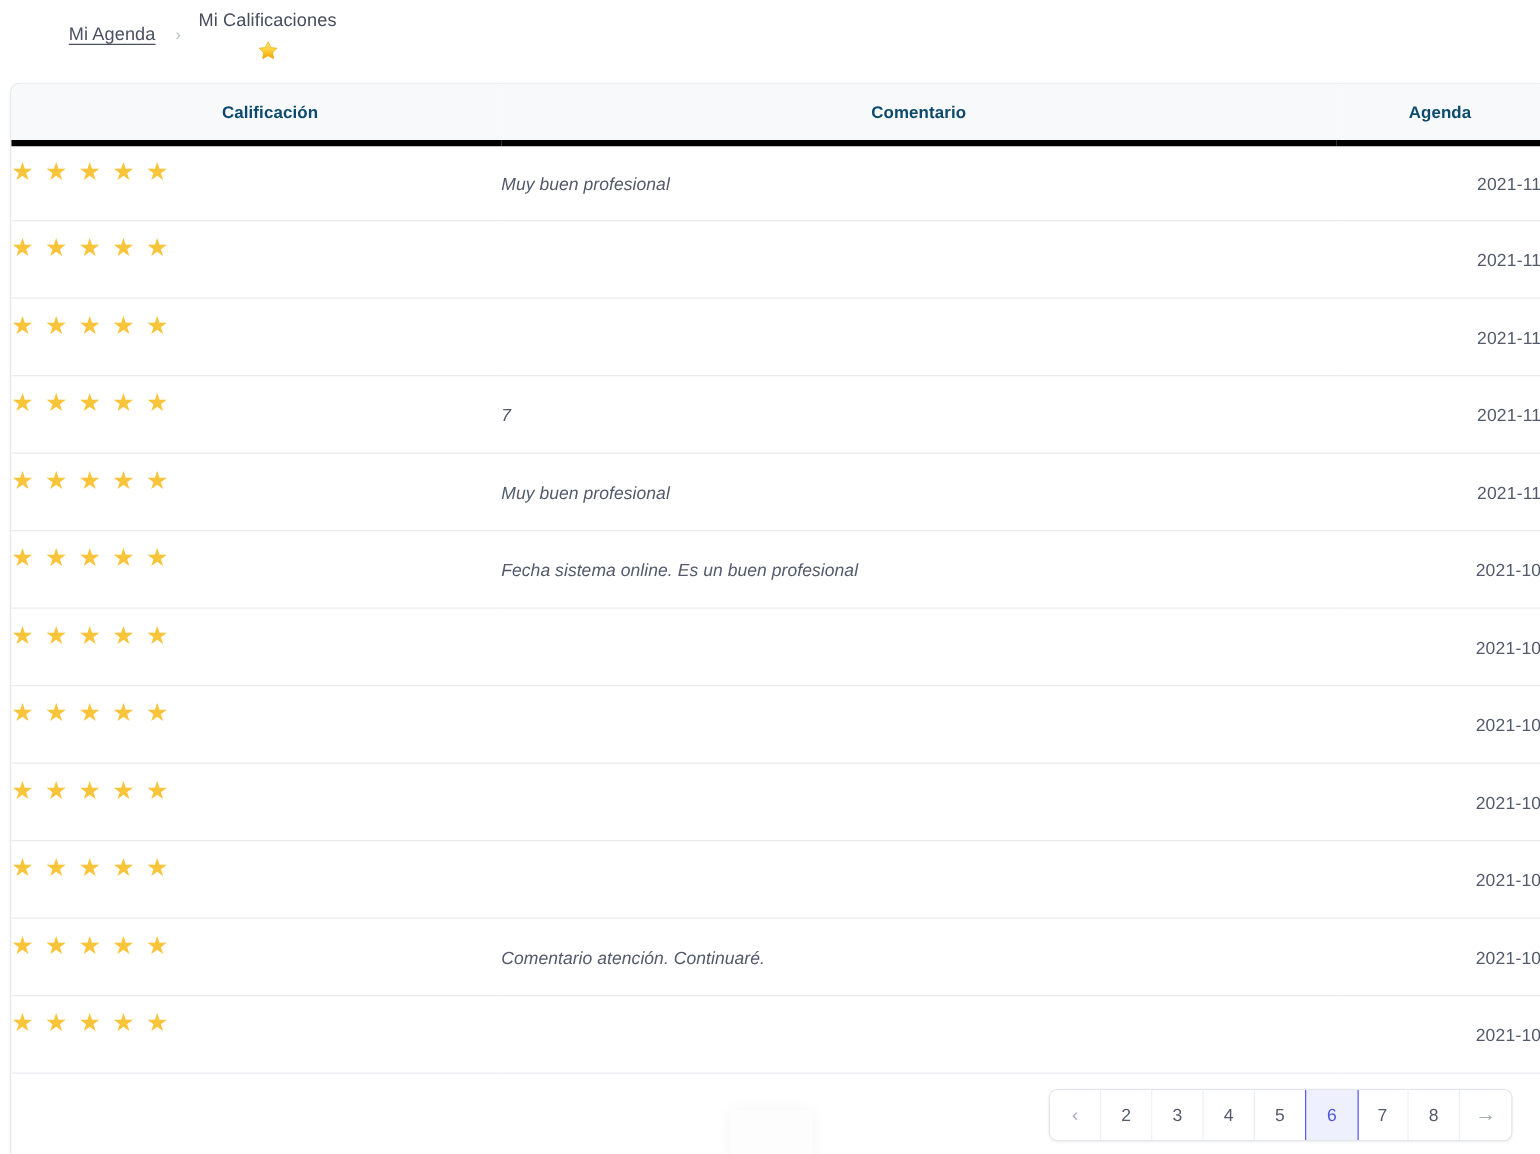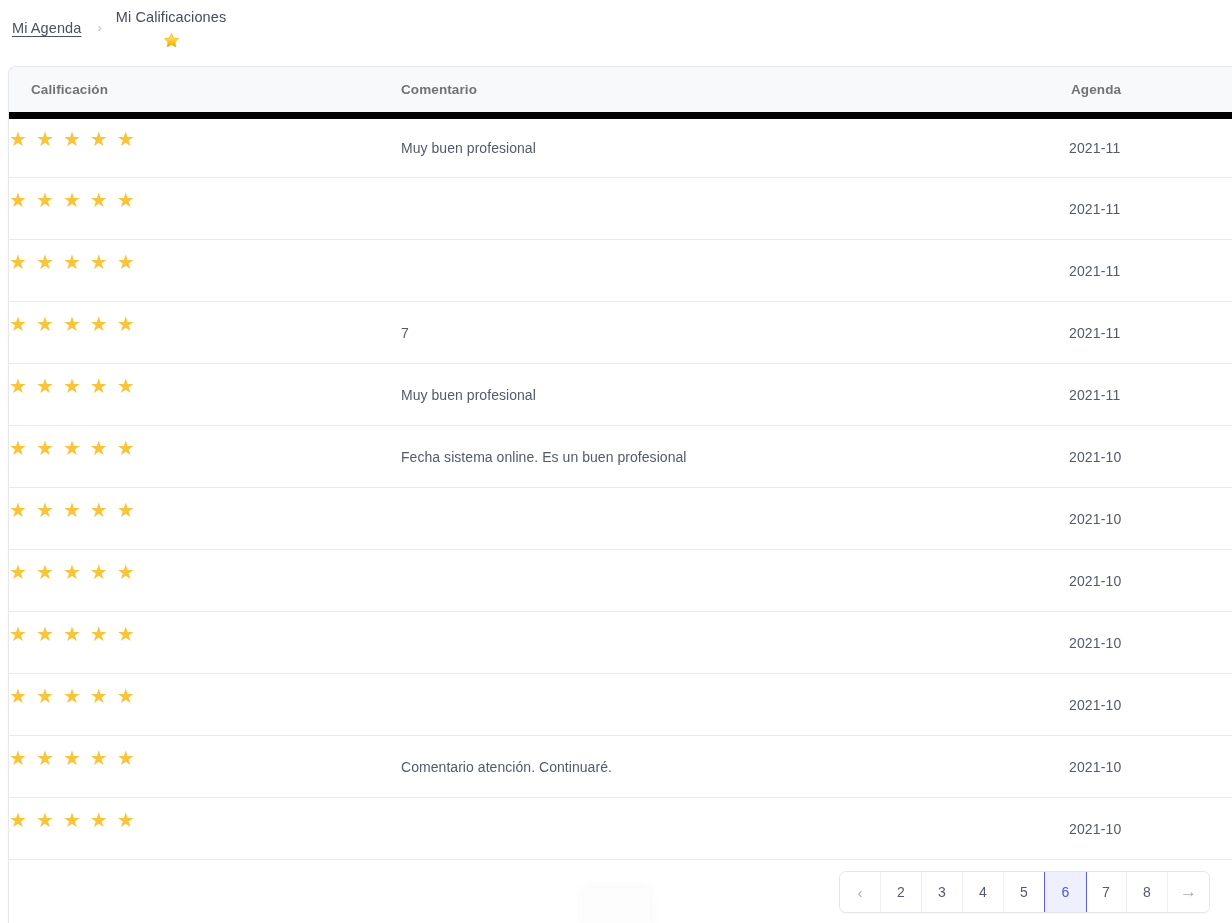--- a/index.html
+++ b/index.html
@@ -18,20 +18,21 @@
   .breadcrumb {
     height: 56px;
     display: flex;
     align-items: center;
     padding: 0 0 0 12px;
     background: #ffffff;
     font-size: 14.5px;
     color: #4b5261;
     position: relative;
     z-index: 5;
+    margin-left: 43px;
   }
   .crumb-link {
     color: #4a5161;
     text-decoration: underline;
     text-underline-offset: 3px;
     cursor: pointer;
     letter-spacing: .1px;
   }
   .crumb-sep {
     color: #b8bdc7;
@@ -73,44 +74,44 @@
     overflow: hidden;
   }
 
   table.grid {
     width: 100%;
     border-collapse: collapse;
     table-layout: fixed;
   }
   table.grid thead th {
     background: #f8f9fb;
-    text-align: left;
+    text-align: center;
     font-size: 13.5px;
     font-weight: 700;
-    color: #737373;
+    color: #0c4a6e;
     padding: 15px 0 15px 0;
-    border-bottom: 7px solid #000000;
+    border-bottom: 5px solid #000000;
     height: 46px;
     letter-spacing: .1px;
   }
   th.col-rating   { width: 392px; padding-left: 22px !important; }
   th.col-comment  { width: 668px; padding-left: 0 !important; }
   th.col-date     { width: 164px; padding-left: 2px !important; }
 
   table.grid tbody td {
     border-bottom: 1px solid #e9ebef;
     height: 62px;
     font-size: 14px;
     color: #525a6b;
     vertical-align: middle;
     padding: 0;
   }
   td.cell-rating  { padding-left: 30px; }
-  td.cell-comment { padding-left: 0; color: #525a6b; letter-spacing: .05px; }
-  td.cell-date    { padding-left: 2px; color: #525a6b; letter-spacing: .15px; }
+  td.cell-comment { padding-left: 0; color: #525a6b; letter-spacing: .05px; font-style: italic; }
+  td.cell-date    { padding-left: 2px; color: #525a6b; letter-spacing: .15px; text-align: right; }
 
   .stars {
     display: inline-flex;
     gap: 9px;
     color: #f8c43a;
     font-size: 20px;
     line-height: 1;
     position: relative;
     top: -9px;
     letter-spacing: 0;

